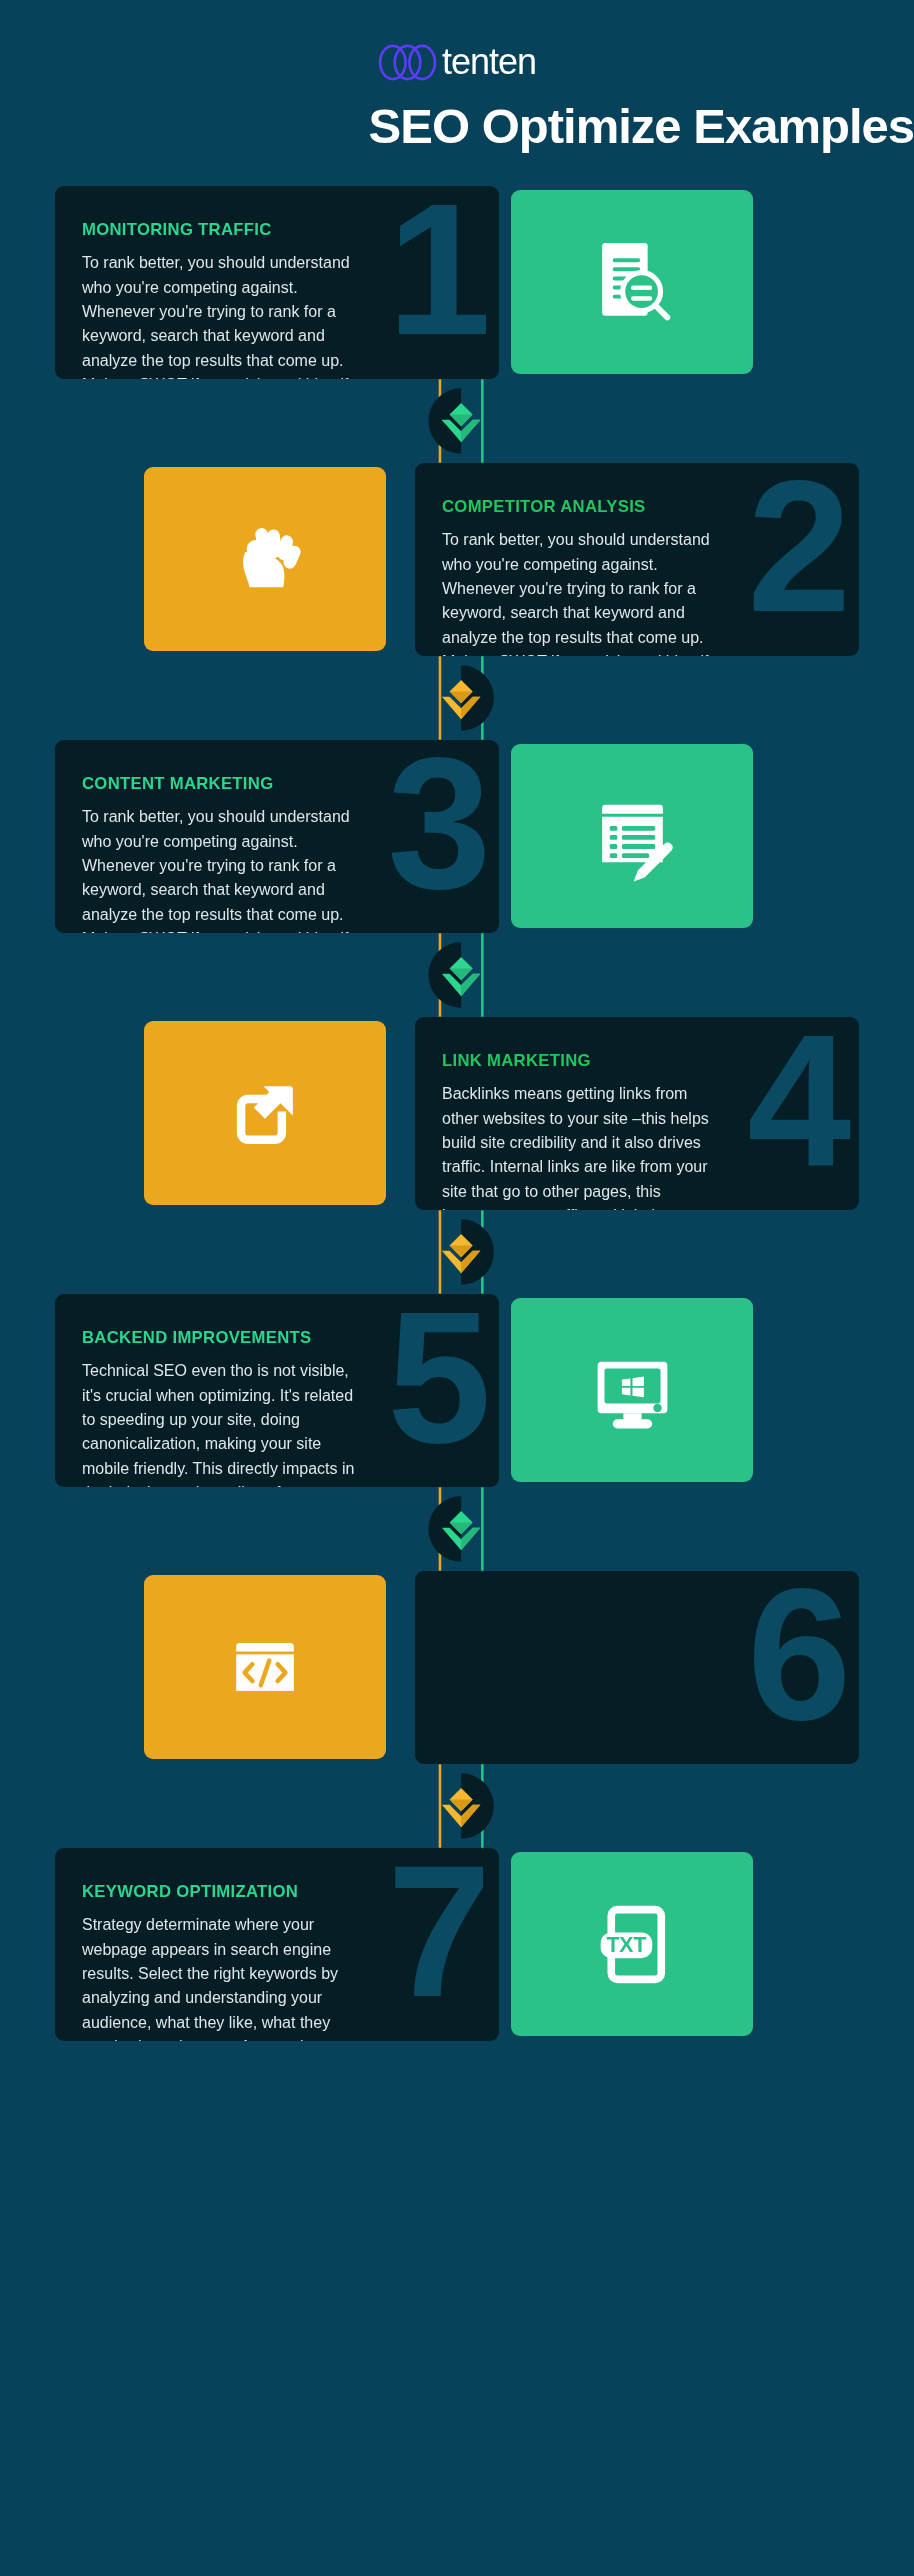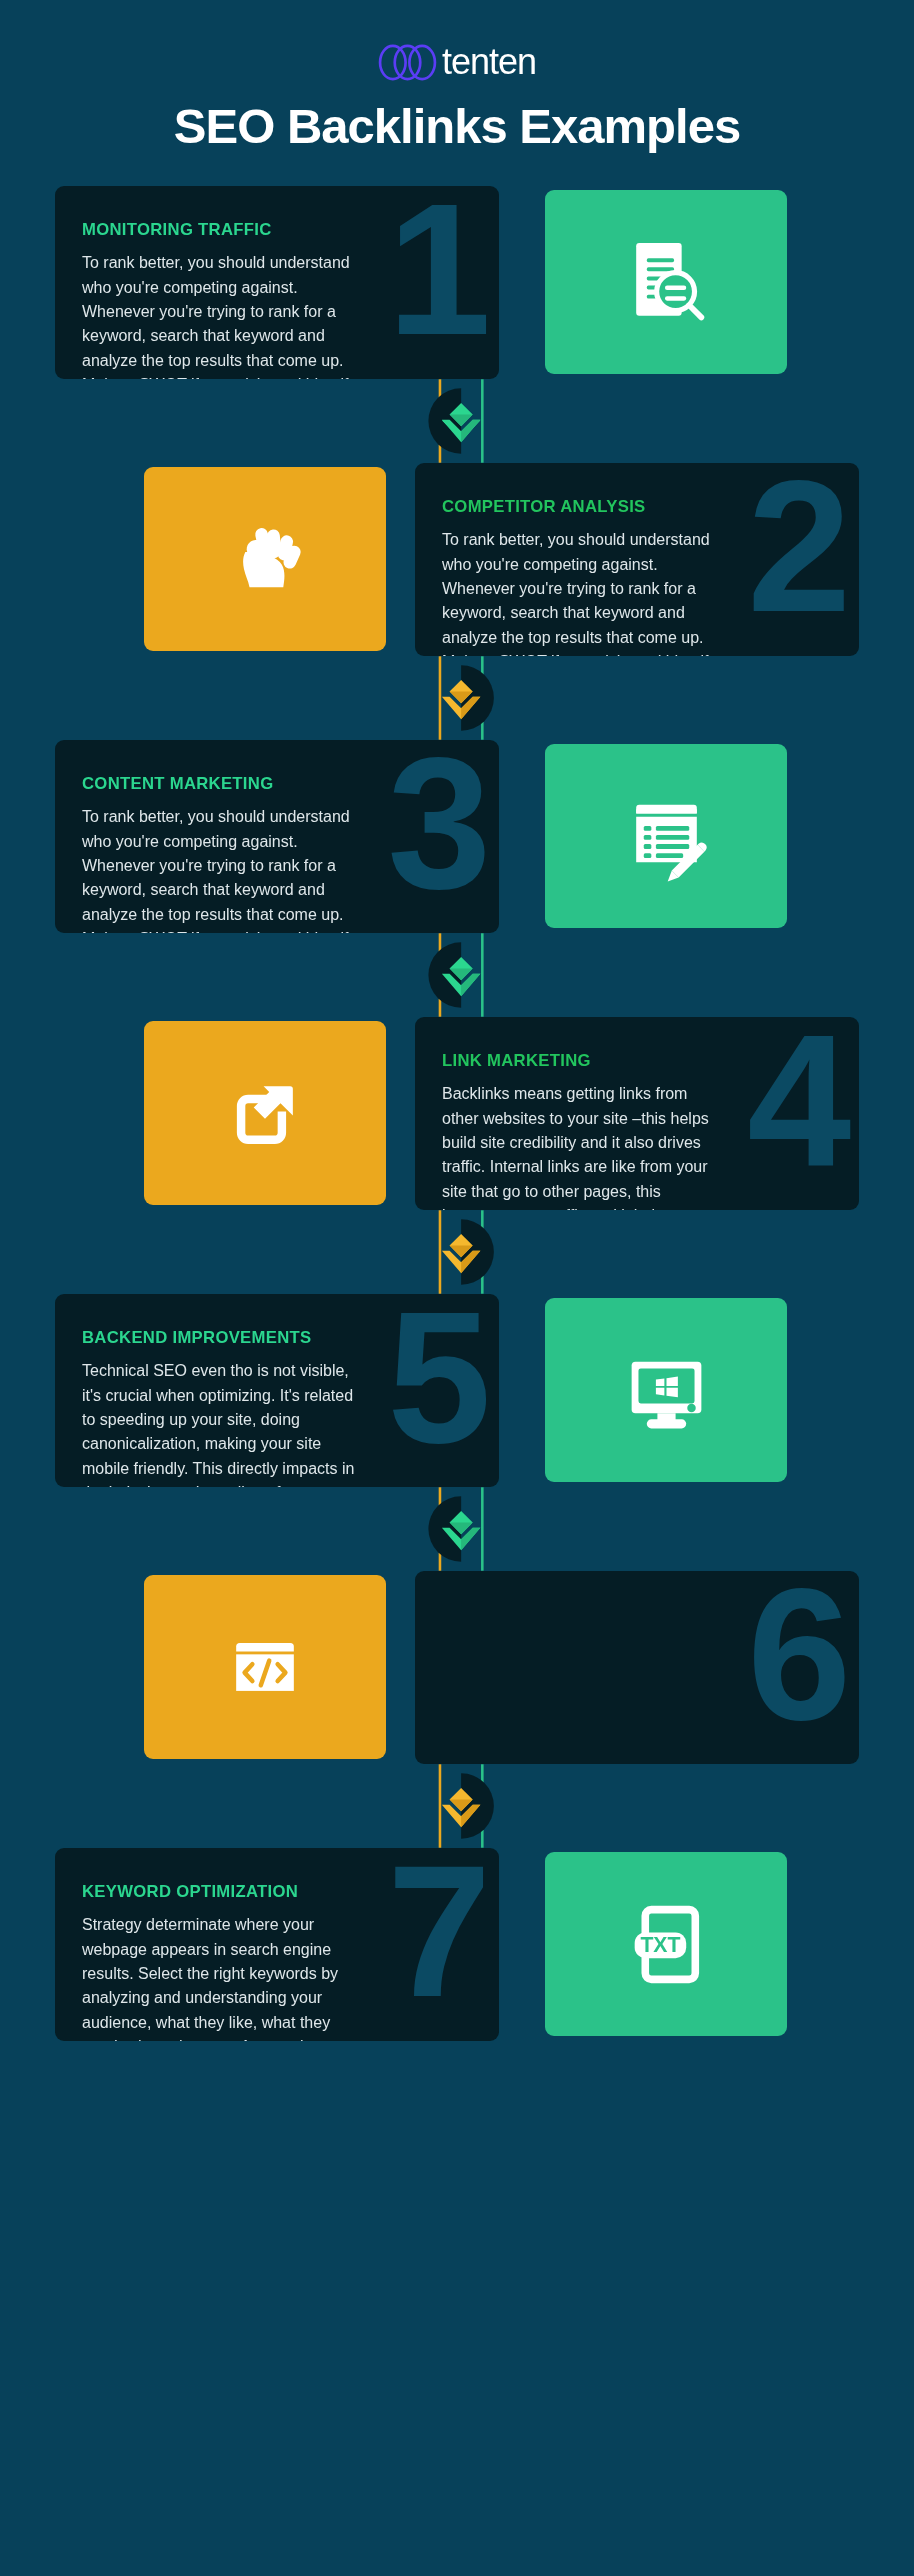--- a/index.html
+++ b/index.html
@@ -2,21 +2,21 @@
 <html style="font-size:10.3px"><head>
 <meta charset="utf-8">
 <style>
   *{margin:0;padding:0;box-sizing:border-box}
   html,body{width:914px;height:2576px;background:#07415A;
     font-family:"Liberation Sans",sans-serif;overflow:hidden}
 
   .page{position:relative;width:914px;height:2576px;background:#07415A}
 
   
-  .header{padding-top:39px;text-align:center;position:relative}
+  .header{padding-top:39px;text-align:right;position:relative}
   .logo{display:flex;align-items:center;justify-content:center;gap:5.2px;height:46px}
   .logo-mark{width:59px;height:37px;flex:0 0 auto}
   .logo-word{font-size:36px;font-weight:400;color:#ffffff;letter-spacing:-1px;
     line-height:1;font-family:"Liberation Sans",sans-serif}
   .main-title{margin-top:16.7px;font-size:49px;font-weight:bold;color:#ffffff;
     letter-spacing:-1px;line-height:1}
 
   
   .timeline{position:relative;margin-top:35px}
 
@@ -37,21 +37,21 @@
     color:#0B4A63;line-height:.78;right:7.7px;top:11.6px;user-select:none}
 
   .iconcard{border-radius:9px;display:flex;align-items:center;justify-content:center;
     flex:0 0 auto}
   .iconcard.green{background:#2BC289}
   .iconcard.amber{background:#EBA81E}
   .iconcard svg{display:block}
 
   
   .r1 .textcard{width:444px;margin-left:55px}
-  .r1 .iconcard{width:242px;height:184px;margin-left:46px}
+  .r1 .iconcard{width:242px;height:184px;margin-left:12px}
   
   .r2 .textcard{width:444px;margin-right:0px}
   .r2 .iconcard{width:242px;height:184px}
 
   .connector{position:relative;height:84px}
   .conn-wrap{position:absolute;left:422px;top:0;width:77px;height:84px}
 
   .spacer-bottom{height:155px}
 </style>
 </head>
@@ -63,21 +63,21 @@
     <div class="logo">
       <svg class="logo-mark" viewBox="0 0 92 58">
         <g fill="none" stroke="#5B3DF5" stroke-width="4.2">
           <ellipse cx="23" cy="29" rx="20" ry="26"></ellipse>
           <ellipse cx="46" cy="29" rx="20" ry="26"></ellipse>
           <ellipse cx="69" cy="29" rx="20" ry="26"></ellipse>
         </g>
       </svg>
       <span class="logo-word">tenten</span>
     </div>
-    <h1 class="main-title">SEO Backlinks Examples</h1>
+    <h1 class="main-title">SEO Optimize Examples</h1>
   </div>
 
   <div class="timeline">
 
     <div class="row r1">
       <div class="textcard">
         <span class="ghost">1</span>
         <div class="inner">
           <div class="card-title green">MONITORING TRAFFIC</div>
           <div class="card-body">To rank better, you should understand who you're competing against. Whenever you're trying to rank for a keyword, search that keyword and analyze the top results that come up. Make a SWOT if you wish, and identify what they do and how can you do it better.</div>

